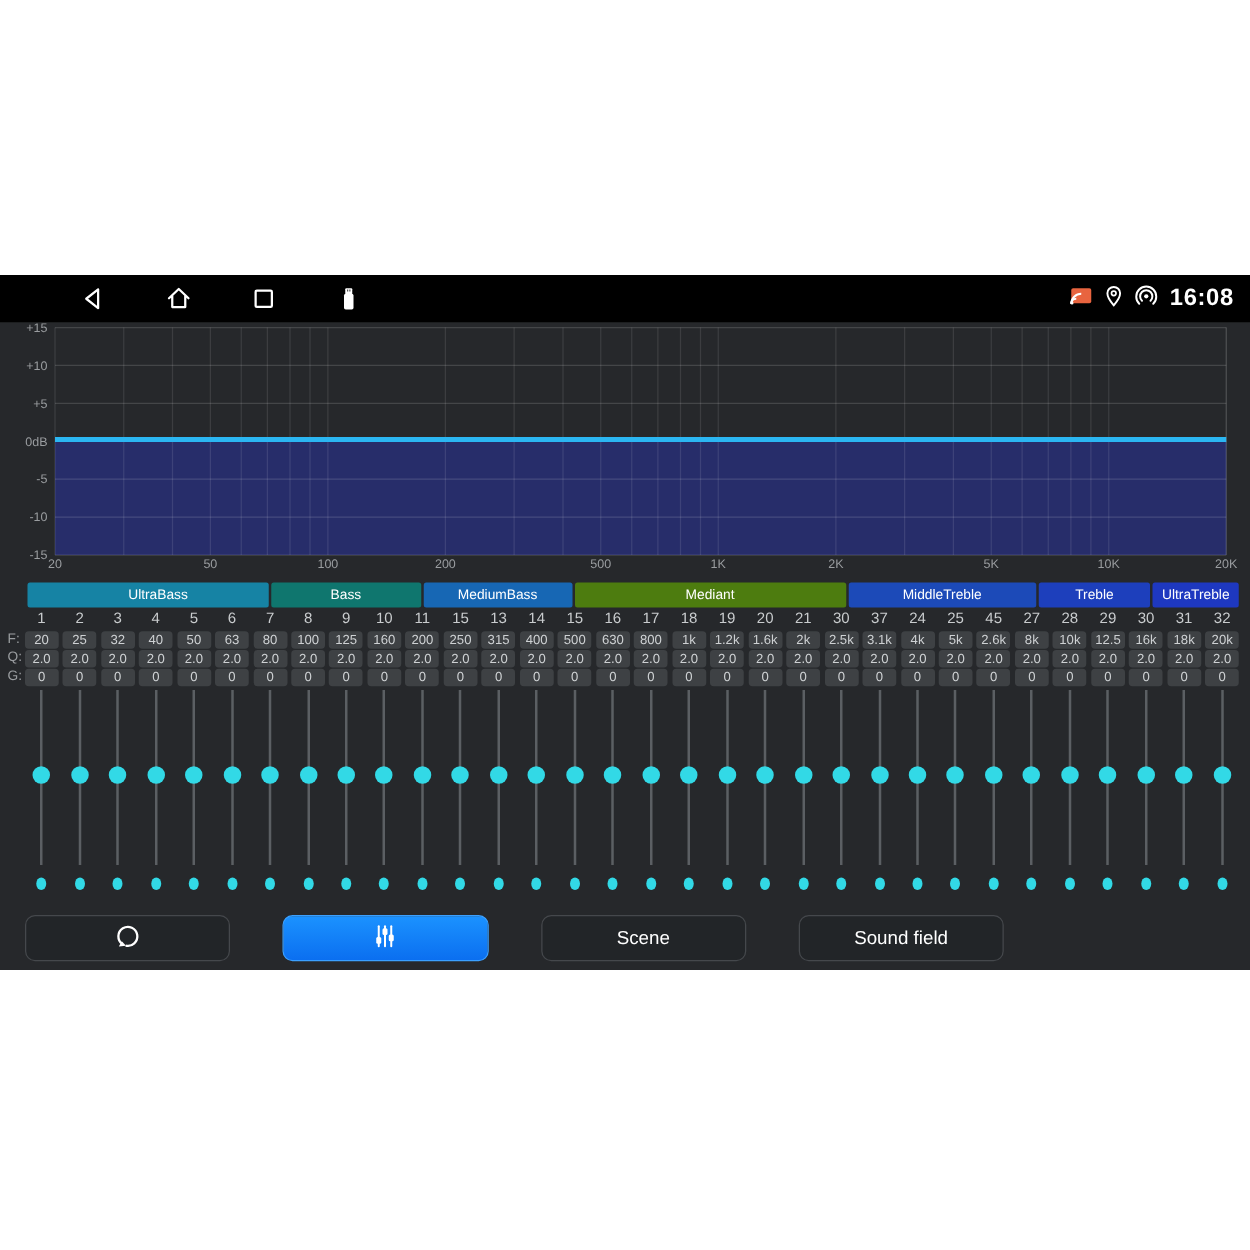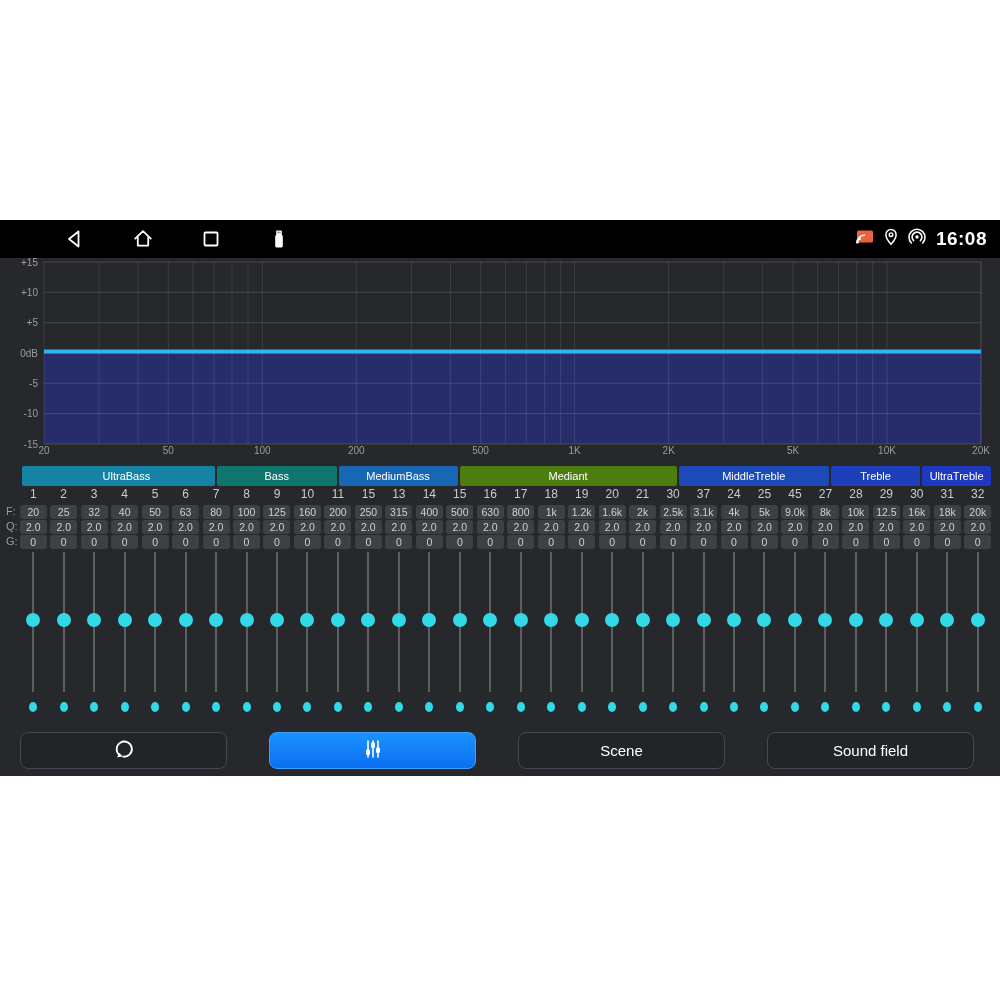--- a/index.html
+++ b/index.html
@@ -32,21 +32,21 @@
   .rl-f{top:247px}.rl-q{top:262px}.rl-g{top:277px}
 
   .row-sliders{top:294px;height:140px}
   .slider{position:relative;width:16px;height:140px;display:flex;justify-content:center}
   .track{width:2px;height:140px;background:#5b5f63}
   .knob{position:absolute;top:61px;left:1px;width:14px;height:14px;border-radius:50%;background:#32d9e6}
 
   .row-dots{top:444px;height:10px}
   .dot{width:8px;height:10px;border-radius:50%;background:#32d9e6}
 
-  .buttonsrow{position:absolute;top:474px;left:20px;width:954px;height:37px;display:flex;gap:42px}
+  .buttonsrow{position:absolute;top:474px;left:20px;width:783px;height:37px;display:flex;gap:42px}
   .btn{flex:1;height:37px;border-radius:8px;background:#222528;border:1px solid #45484c;box-sizing:border-box;
        display:flex;align-items:center;justify-content:center;color:#fff;font-size:15px;cursor:pointer}
   .btn.active{background:linear-gradient(180deg,#1b92ff 0%,#0b6ff0 100%);border:1px solid #3ba0ff}
 </style>
 </head>
 <body>
 
 <div class="device">
 
   <div class="statusbar">
@@ -365,21 +365,21 @@
         <div class="col">
           <div class="chip">3.1k</div>
         </div>
         <div class="col">
           <div class="chip">4k</div>
         </div>
         <div class="col">
           <div class="chip">5k</div>
         </div>
         <div class="col">
-          <div class="chip">9.0k</div>
+          <div class="chip">2.6k</div>
         </div>
         <div class="col">
           <div class="chip">8k</div>
         </div>
         <div class="col">
           <div class="chip">10k</div>
         </div>
         <div class="col">
           <div class="chip">12.5</div>
         </div>

